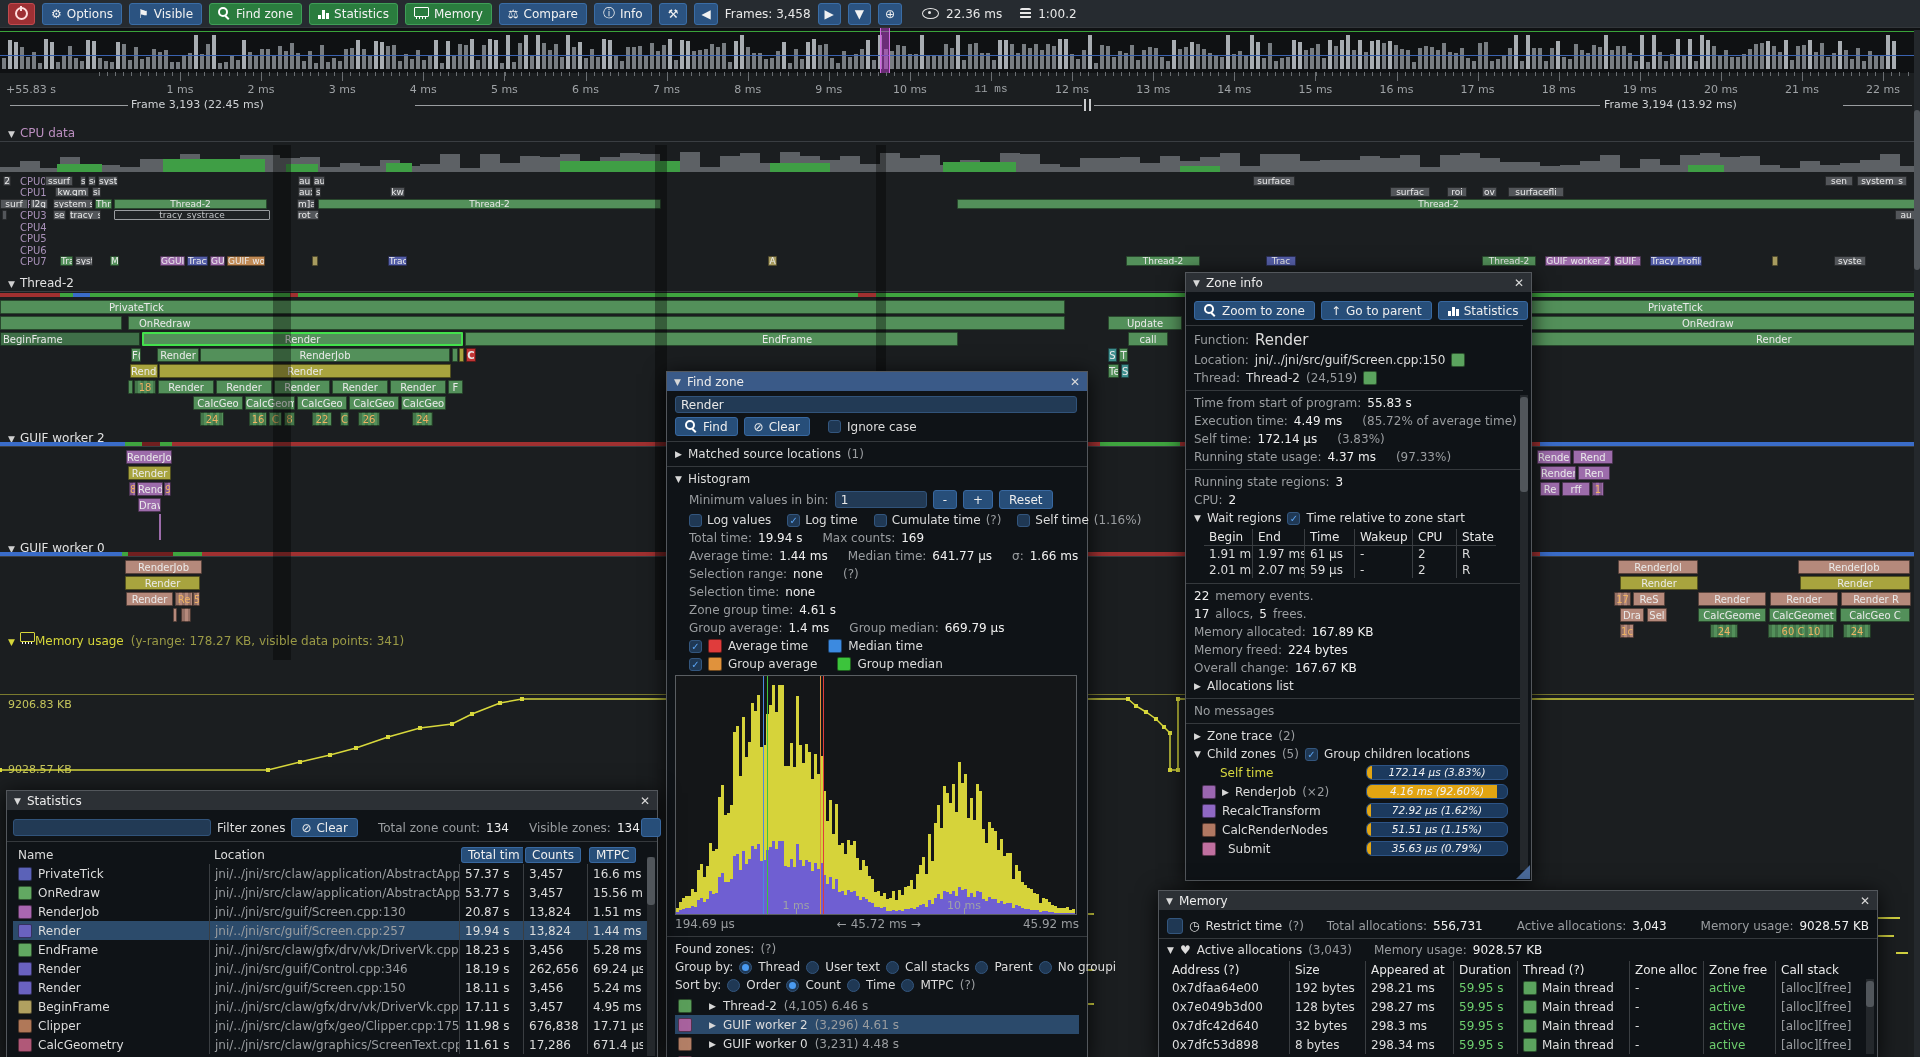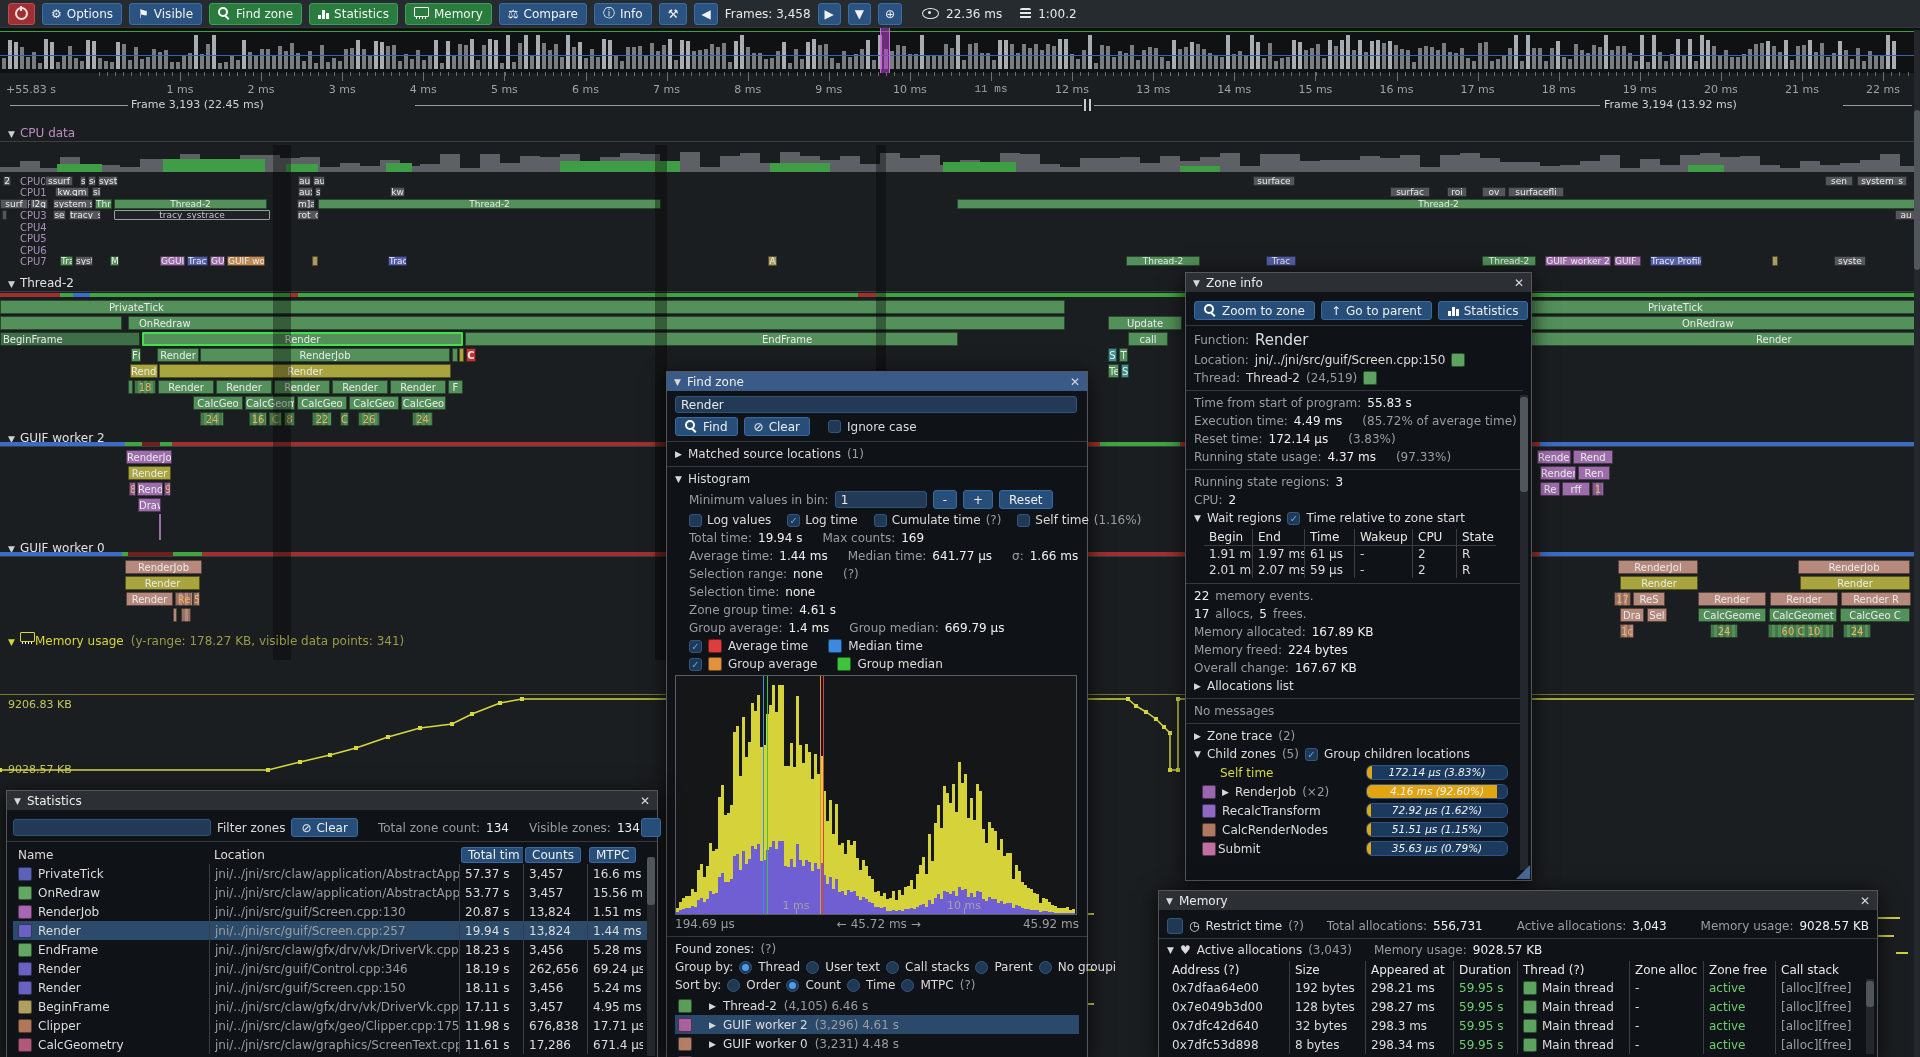--- a/index.html
+++ b/index.html
@@ -895,21 +895,21 @@
       <div class="zc c-gray small" style="left: 1825px; top: 176px; width: 28px;">sen</div>
       <div class="zc c-gray small" style="left: 1857px; top: 176px; width: 50px;">system_s</div>
       <div class="cpulabel" style="left: 20px; top: 187px;">CPU1</div>
       <div class="zc c-gray small" style="left: 55px; top: 187px; width: 34px;">kw.gm</div>
       <div class="zc c-gray small" style="left: 92px; top: 187px; width: 9px;">si</div>
       <div class="zc c-gray small" style="left: 298px; top: 187px; width: 15px;">aux</div>
       <div class="zc c-gray small" style="left: 315px; top: 187px; width: 6px;">s</div>
       <div class="zc c-gray small" style="left: 390px; top: 187px; width: 15px;">kw</div>
       <div class="zc c-gray small" style="left: 1390px; top: 187px; width: 40px;">surfac</div>
       <div class="zc c-gray small" style="left: 1447px; top: 187px; width: 20px;">roi</div>
-      <div class="zc c-gray small" style="left: 1482px; top: 187px; width: 24px;">ov</div>
+      <div class="zc c-gray small" style="left: 1482px; top: 187px; width: 15px;">ov</div>
       <div class="zc c-gray small" style="left: 1508px; top: 187px; width: 56px;">surfacefli</div>
       <div class="cpulabel" style="left: 20px; top: 199px;">CPU2</div>
       <div class="zc c-gray small" style="left: 0px; top: 199px; width: 28px;">surf</div>
       <div class="zc c-gray small" style="left: 30px; top: 199px; width: 18px;">l2g</div>
       <div class="zc c-gray small" style="left: 53px; top: 199px; width: 40px;">system se</div>
       <div class="zc c-g small" style="left: 95px; top: 199px; width: 17px;">Thre</div>
       <div class="zc c-g small" style="left: 114px; top: 199px; width: 153px;">Thread-2</div>
       <div class="zc c-gray small" style="left: 297px; top: 199px; width: 18px;">m]a</div>
       <div class="zc c-g small" style="left: 318px; top: 199px; width: 343px;">Thread-2</div>
       <div class="zc c-g small" style="left: 957px; top: 199px; width: 963px;">Thread-2</div>
@@ -1587,21 +1587,21 @@
           <div class="frow">
             <span class="gray">Time from start of program:</span>
             <span class="white" style="margin-right: 14px;">55.83 s</span>
           </div>
           <div class="frow">
             <span class="gray">Execution time:</span>
             <span class="white" style="margin-right: 14px;">4.49 ms</span>
             <span class="gray">(85.72% of average time)</span>
           </div>
           <div class="frow">
-            <span class="gray">Reset time:</span>
+            <span class="gray">Self time:</span>
             <span class="white" style="margin-right: 14px;">172.14 µs</span>
             <span class="gray">(3.83%)</span>
           </div>
           <div class="frow">
             <span class="gray">Running state usage:</span>
             <span class="white" style="margin-right: 14px;">4.37 ms</span>
             <span class="gray">(97.33%)</span>
           </div>
         </div>
       <div class="hsep"></div>
@@ -1719,21 +1719,21 @@
             <span class="pill"><span class="fill" style="width: 3%;"></span><span class="pt">72.92 µs (1.62%)</span></span>
           </div>
           <div class="frow">
             <span style="display: inline-flex; align-items: center; gap: 6px; width: 158px; overflow: hidden;">
               <span class="swatch" style="background: rgb(176, 120, 98);"></span>
               <span>CalcRenderNodes</span>
             </span>
             <span class="pill"><span class="fill" style="width: 3%;"></span><span class="pt">51.51 µs (1.15%)</span></span>
           </div>
           <div class="frow">
-            <span style="display: inline-flex; align-items: center; gap: 2px; width: 158px; overflow: hidden;">
+            <span style="display: inline-flex; align-items: center; gap: 12px; width: 158px; overflow: hidden;">
               <span class="swatch" style="background: rgb(192, 112, 160);"></span>
               <span>Submit</span>
             </span>
             <span class="pill"><span class="fill" style="width: 3%;"></span><span class="pt">35.63 µs (0.79%)</span></span>
           </div>
         </div>
     </div>
     <div class="scroll" style="right:3px;top:122px;height:475px">
         <div class="thumb" style="top:2px;height:95px"></div>
       </div>

